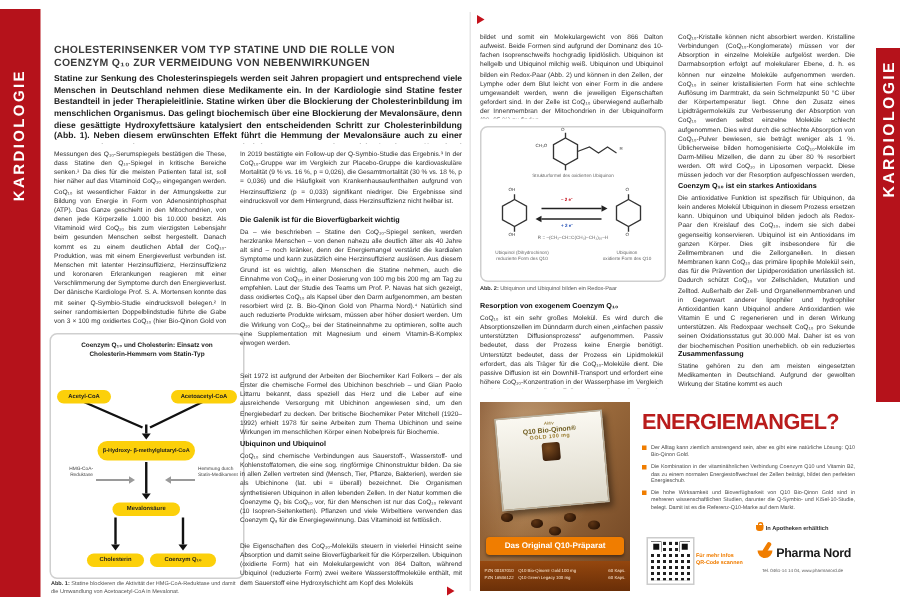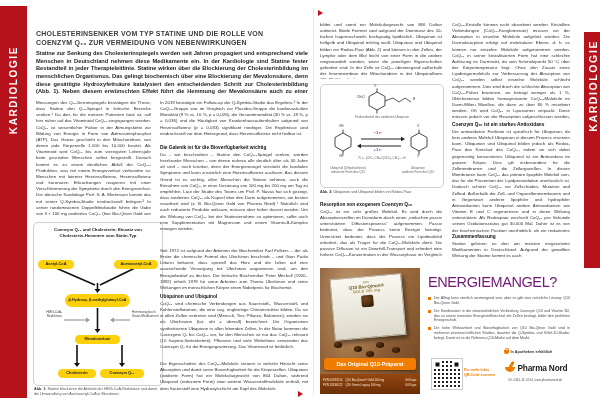--- a/index.html
+++ b/index.html
@@ -44,21 +44,21 @@
   .q10box .caps-img{width:12px;height:12px;background:radial-gradient(circle at 35% 30%,#7a4a1e,#2a1406);
           margin:2px auto 0;border-radius:2px;}
   .capsule{position:absolute;width:8px;height:5.5px;border-radius:50%;
            background:radial-gradient(circle at 35% 30%,#5d3414,#1d0c02);}
   .adbanner{position:absolute;background:#f07d00;border-radius:2.5px;color:#fff;font-weight:bold;font-size:5.4px;
             display:flex;align-items:center;justify-content:center;box-shadow:0 1px 2px rgba(0,0,0,.4);}
   .pznstrip{position:absolute;background:linear-gradient(180deg,rgba(150,70,12,.92),rgba(105,45,6,.95));
             color:#ffe9d2;font-size:2.9px;padding:2px 3px;box-sizing:border-box;}
   .pznrow{display:flex;gap:3px;margin-top:1.5px;white-space:nowrap;}
   .pznrow .nm{flex:1;overflow:hidden;}
-  .headline{position:absolute;font-size:14.5px;font-weight:normal;color:#701a75;letter-spacing:-.4px;}
+  .headline{position:absolute;font-size:14.5px;font-weight:bold;color:#b91c1c;letter-spacing:-.4px;}
   .bullets{position:absolute;margin:0;padding:0;list-style:none;}
   .bullets li{position:relative;font-size:3.6px;line-height:1.35;color:#4a4a4a;padding-left:6px;margin-bottom:3px;text-align:justify;}
   .bullets li::before{content:"";position:absolute;left:0;top:1px;width:3px;height:3px;background:#f07d00;}
   .avail{position:absolute;font-size:3.8px;font-weight:bold;color:#333;display:flex;align-items:center;gap:2px;}
   .basket{width:4.5px;height:4px;background:#f07d00;border-radius:0 0 2px 2px;position:relative;}
   .basket::before{content:"";position:absolute;left:.8px;top:-2px;width:2.4px;height:2px;border:.7px solid #f07d00;
                   border-bottom:none;border-radius:2px 2px 0 0;}
   .qr{position:absolute;width:26px;height:26px;background:
       repeating-linear-gradient(0deg,#111 0 2px,#fff 2px 4px),
       repeating-linear-gradient(90deg,#111 0 2px,#fff 2px 4px);

